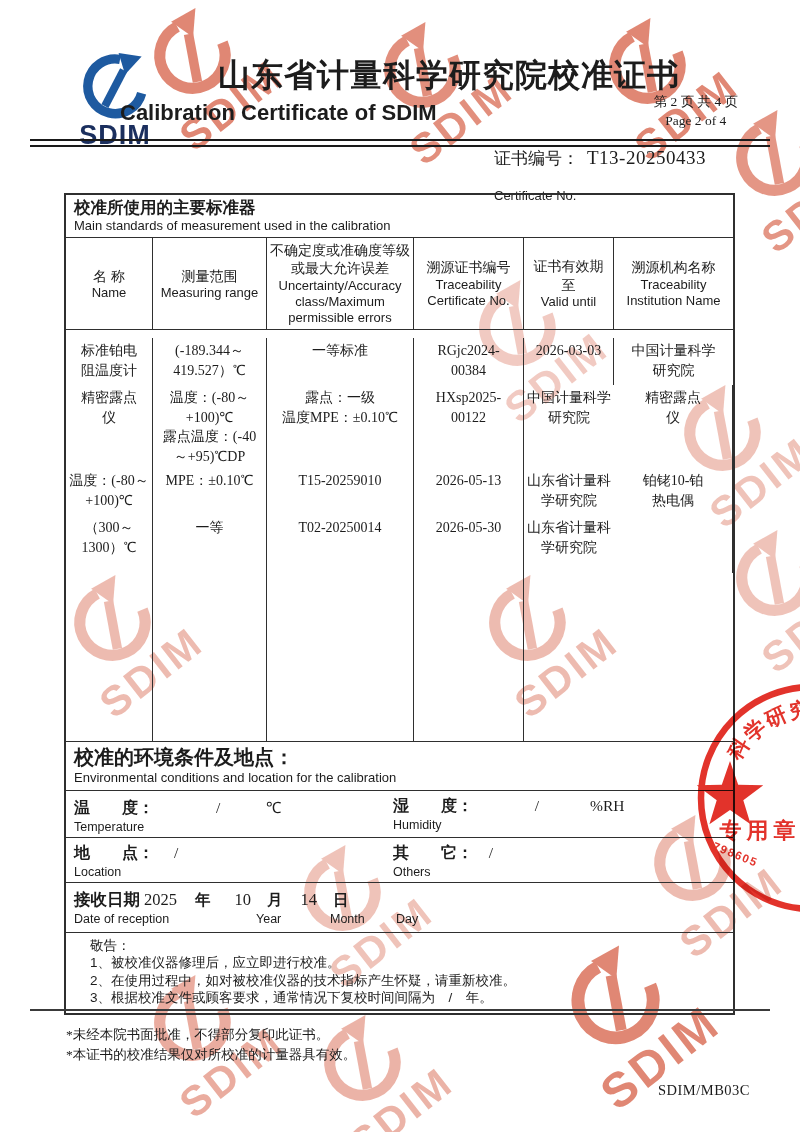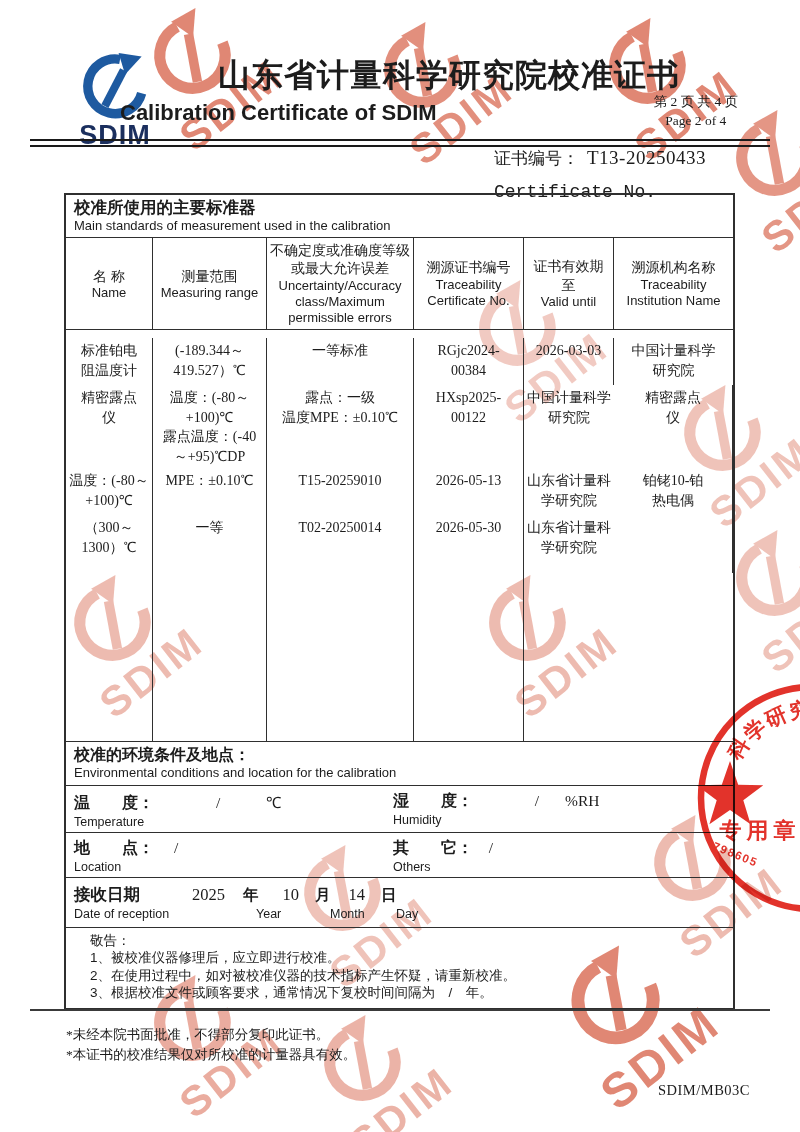--- a/index.html
+++ b/index.html
@@ -20,21 +20,21 @@
   .title-cn{position:absolute;left:120px;right:120px;top:54px;text-align:right;
             font-size:32px;font-weight:bold;letter-spacing:1px;white-space:nowrap;}
   .title-en{position:absolute;left:120px;right:120px;top:100px;
             font-family:Liberation Sans, sans-serif;font-weight:bold;font-size:22px;}
   .page-info{position:absolute;right:62px;top:93px;text-align:center;font-size:13.5px;line-height:1.4;}
   .double-rule{position:absolute;left:30px;width:740px;top:139px;height:4px;
                border-top:2.5px solid #1a1a1a;border-bottom:2px solid #1a1a1a;}
   .cert-block{position:absolute;left:494px;top:147px;}
   .cert-line{font-size:17px;}
   .cert-line .cert-no-value{font-size:19px;letter-spacing:0.5px;padding-left:8px;}
-  .cert-en{font-family:Liberation Mono, monospace;font-size:18px;margin-top:12px;}
+  .cert-en{font-family:Liberation Sans, sans-serif;font-size:13px;margin-top:18px;}
   
   .main-box{position:absolute;left:64px;top:193px;width:671px;box-sizing:border-box;
             border:2px solid #2f2f2f;background:transparent;}
   .sec-caption{padding:2px 8px 4px;border-bottom:1px solid #2f2f2f;}
   .cap-cn{font-family:"Liberation Sans",sans-serif;font-weight:bold;font-size:16.5px;line-height:1.25;}
   .cap-en{font-family:"Liberation Sans",sans-serif;font-size:13px;line-height:1.2;}
   .grid{display:grid;grid-template-columns:87px 114px 147px 110px 90px 1fr;}
   .gh-cell{border-right:1px solid #2f2f2f;border-bottom:1px solid #2f2f2f;min-height:92px;
            display:flex;flex-direction:column;justify-content:center;align-items:center;
            text-align:center;padding:2px 2px;box-sizing:border-box;}
@@ -276,38 +276,38 @@
 
         <div class="gb-cell"></div>
         <div class="gb-cell"></div>
         <div class="gb-cell"></div>
         <div class="gb-cell"></div>
         <div class="gb-cell"></div>
         <div class="gb-cell last"></div>
       </div>
 
       <div class="env-caption">
-        <div class="cap-cn" style="font-size:16px">校准的环境条件及地点：</div>
+        <div class="cap-cn" style="font-size:20px">校准的环境条件及地点：</div>
         <div class="cap-en">Environmental conditions and location for the calibration</div>
       </div>
 
       <div class="env-row">
         <div class="env-half">
           <div class="env-line1">
             <span class="env-label">温　　度：</span>
             <span class="env-value" style="margin-left:58px">/</span>
             <span class="env-value" style="margin-left:42px">℃</span>
           </div>
           <div class="env-en">Temperature</div>
         </div>
         <div class="env-half">
           <div class="env-line1">
             <span class="env-label">湿　　度：</span>
             <span class="env-value" style="margin-left:58px">/</span>
-            <span class="env-value" style="margin-left:22px">%RH</span>
+            <span class="env-value" style="margin-left:47px">%RH</span>
           </div>
           <div class="env-en">Humidity</div>
         </div>
       </div>
 
       <div class="env-row">
         <div class="env-half">
           <div class="env-line1">
             <span class="env-label">地　　点：</span>
             <span class="env-value" style="margin-left:16px">/</span>
@@ -319,21 +319,21 @@
             <span class="env-label">其　　它：</span>
             <span class="env-value" style="margin-left:12px">/</span>
           </div>
           <div class="env-en">Others</div>
         </div>
       </div>
 
       <div class="recv-row">
         <div>
           <span class="recv-label">接收日期</span>
-          <span class="recv-num" style="margin-left:48px">2025</span>
+          <span class="recv-num" style="">2025</span>
           <span class="recv-unit" style="margin-left:14px">年</span>
           <span class="recv-num" style="margin-left:20px">10</span>
           <span class="recv-unit" style="margin-left:12px">月</span>
           <span class="recv-num" style="margin-left:14px">14</span>
           <span class="recv-unit" style="margin-left:12px">日</span>
         </div>
         <div class="recv-en">
           <span style="left:0">Date of reception</span>
           <span style="left:182px">Year</span>
           <span style="left:256px">Month</span>

